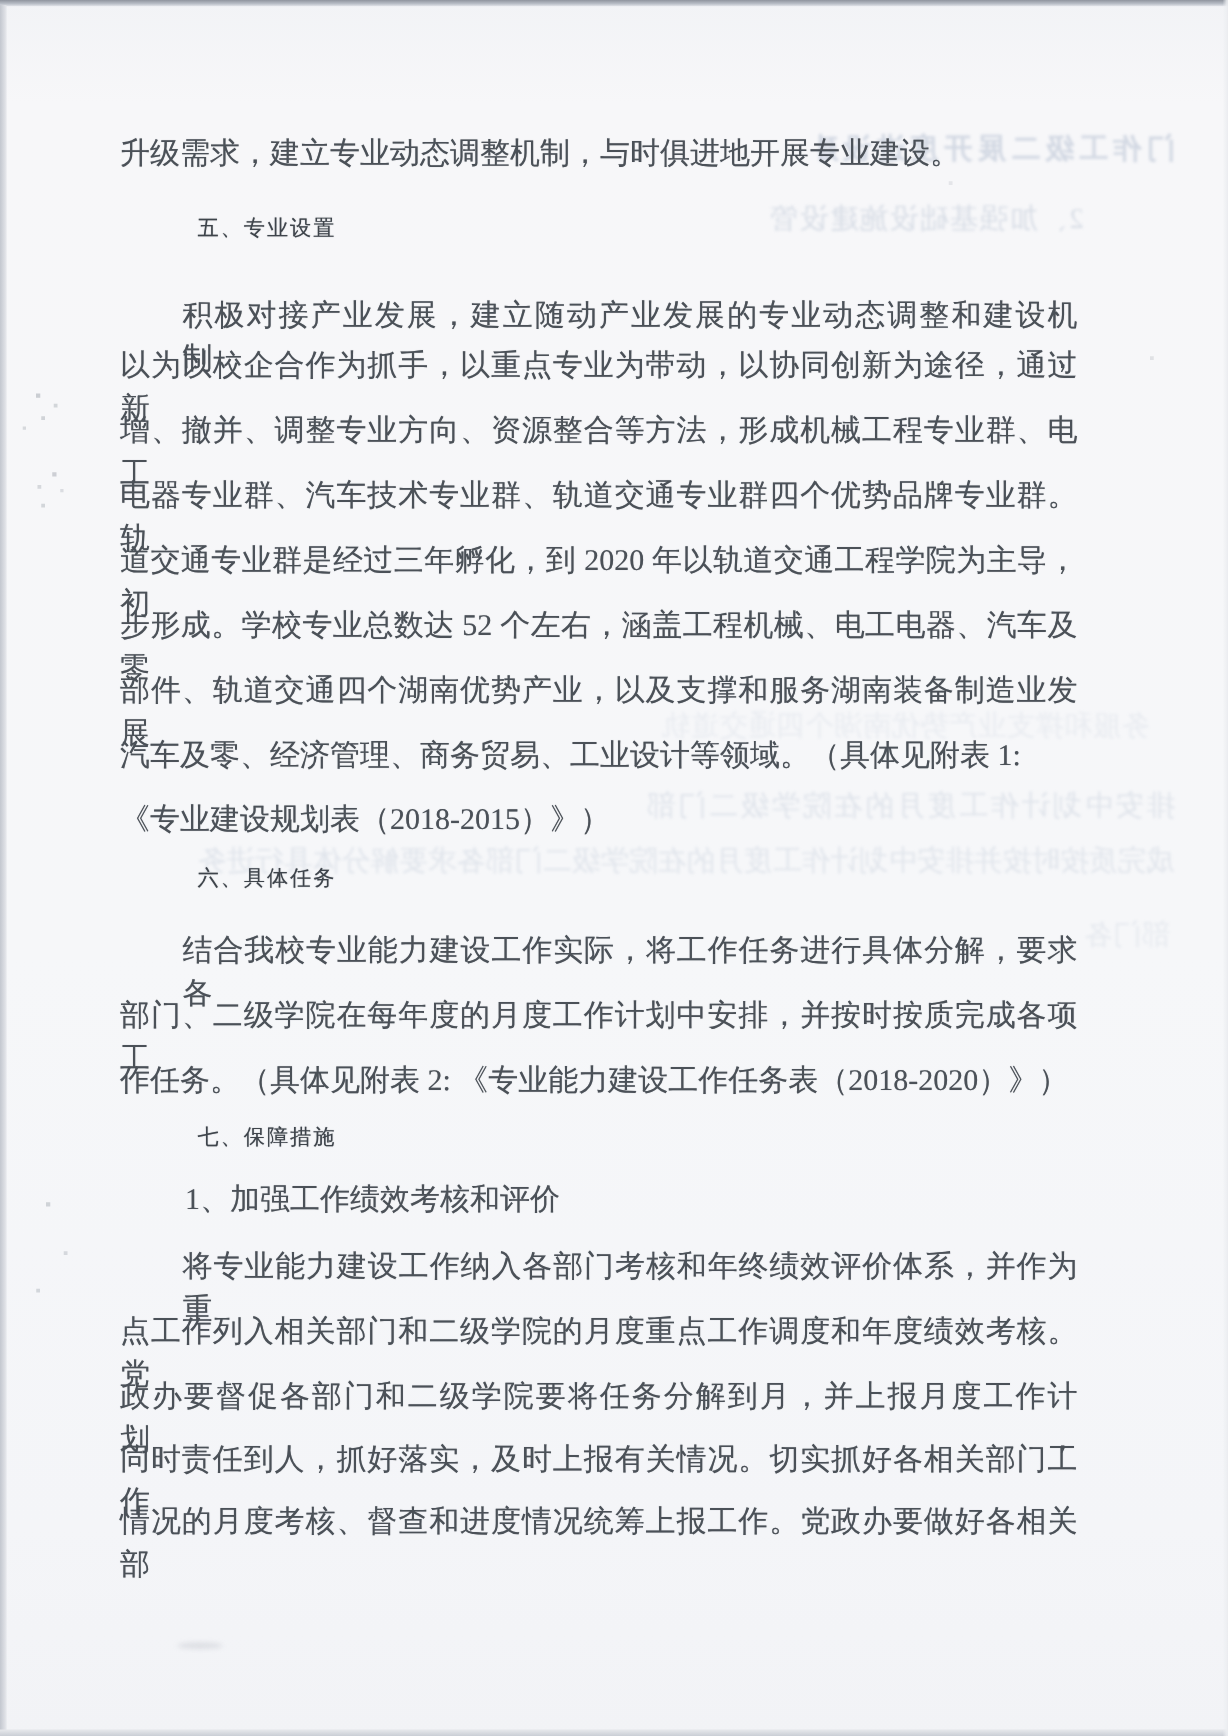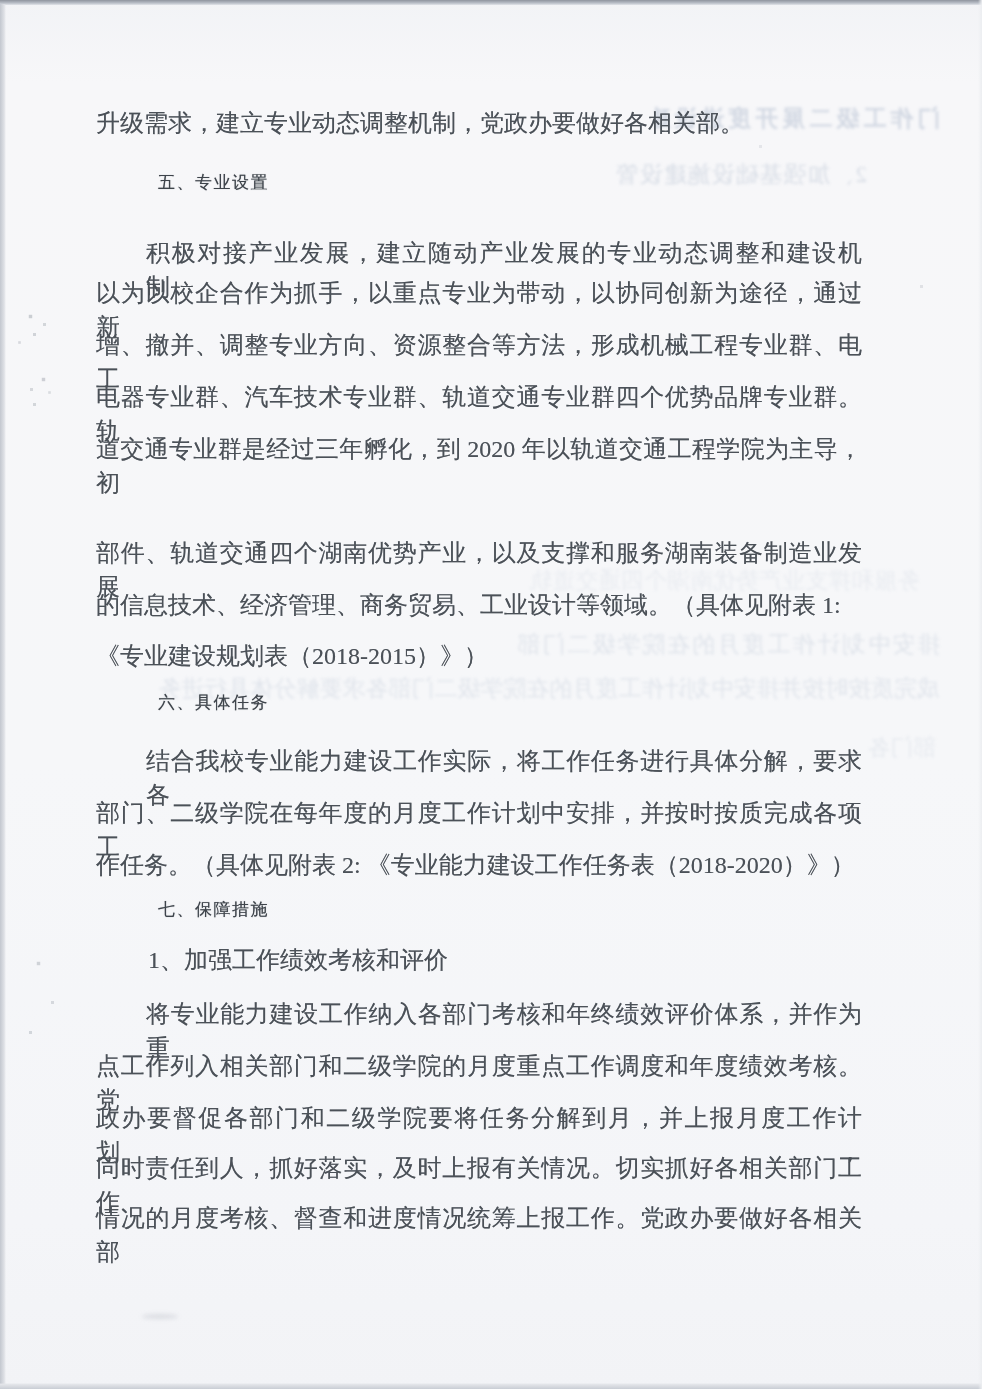--- a/index.html
+++ b/index.html
@@ -86,29 +86,30 @@
 
 <div class="scan">
 
   <div class="bleed bold" style="left:655px;top:104px;width:285px;letter-spacing:4px;opacity:.42;">门作工级二展开度进设建</div>
   <div class="bleed" style="left:615px;top:160px;width:252px;letter-spacing:1px;opacity:.40;">2、加强基础设施建设管理</div>
   <div class="bleed" style="left:520px;top:566px;width:400px;opacity:.17;">务服和撑支业产势优南湖个四通交道轨</div>
   <div class="bleed" style="left:505px;top:630px;width:435px;letter-spacing:2px;opacity:.30;">排安中划计作工度月的在院学级二门部</div>
   <div class="bleed" style="left:128px;top:674px;width:812px;opacity:.28;">成完质按时按并排安中划计作工度月的在院学级二门部各求要解分体具行进务</div>
   <div class="bleed" style="left:852px;top:733px;width:84px;opacity:.20;">部门各</div>
 
-  <div class="line flush nat" style="top:106px;">升级需求，建立专业动态调整机制，党政办要做好各相关部。</div>
+  <div class="line flush nat" style="top:106px;">升级需求，建立专业动态调整机制，与时俱进地开展专业建设。</div>
   <div class="line heading" style="top:166px;">五、专业设置</div>
   <div class="line indent just" style="top:236px;">积极对接产业发展，建立随动产业发展的专业动态调整和建设机制，</div>
   <div class="line flush just" style="top:276px;">以为以校企合作为抓手，以重点专业为带动，以协同创新为途径，通过新</div>
   <div class="line flush just" style="top:328px;">增、撤并、调整专业方向、资源整合等方法，形成机械工程专业群、电工</div>
   <div class="line flush just" style="top:380px;">电器专业群、汽车技术专业群、轨道交通专业群四个优势品牌专业群。轨</div>
   <div class="line flush just" style="top:432px;">道交通专业群是经过三年孵化，到 2020 年以轨道交通工程学院为主导，初</div>
+  <div class="line flush just" style="top:484px;">步形成。学校专业总数达 52 个左右，涵盖工程机械、电工电器、汽车及零</div>
   <div class="line flush just" style="top:536px;">部件、轨道交通四个湖南优势产业，以及支撑和服务湖南装备制造业发展</div>
-  <div class="line flush nat" style="top:588px;">的信息技术、经济管理、商务贸易、工业设计等领域。（具体见附表 1:</div>
+  <div class="line flush nat" style="top:588px;">汽车及零、经济管理、商务贸易、工业设计等领域。（具体见附表 1:</div>
   <div class="line flush nat" style="top:639px;">《专业建设规划表（2018-2015）》）</div>
   <div class="line heading" style="top:686px;">六、具体任务</div>
   <div class="line indent just" style="top:744px;">结合我校专业能力建设工作实际，将工作任务进行具体分解，要求各</div>
   <div class="line flush just" style="top:796px;">部门、二级学院在每年度的月度工作计划中安排，并按时按质完成各项工</div>
   <div class="line flush nat" style="top:848px;">作任务。（具体见附表 2: 《专业能力建设工作任务表（2018-2020）》）</div>
   <div class="line heading" style="top:893px;text-align:right;">七、保障措施</div>
   <div class="line subitem" style="top:943px;">1、加强工作绩效考核和评价</div>
   <div class="line indent just" style="top:997px;">将专业能力建设工作纳入各部门考核和年终绩效评价体系，并作为重</div>
   <div class="line flush just" style="top:1049px;">点工作列入相关部门和二级学院的月度重点工作调度和年度绩效考核。党</div>
   <div class="line flush just" style="top:1101px;">政办要督促各部门和二级学院要将任务分解到月，并上报月度工作计划，</div>

